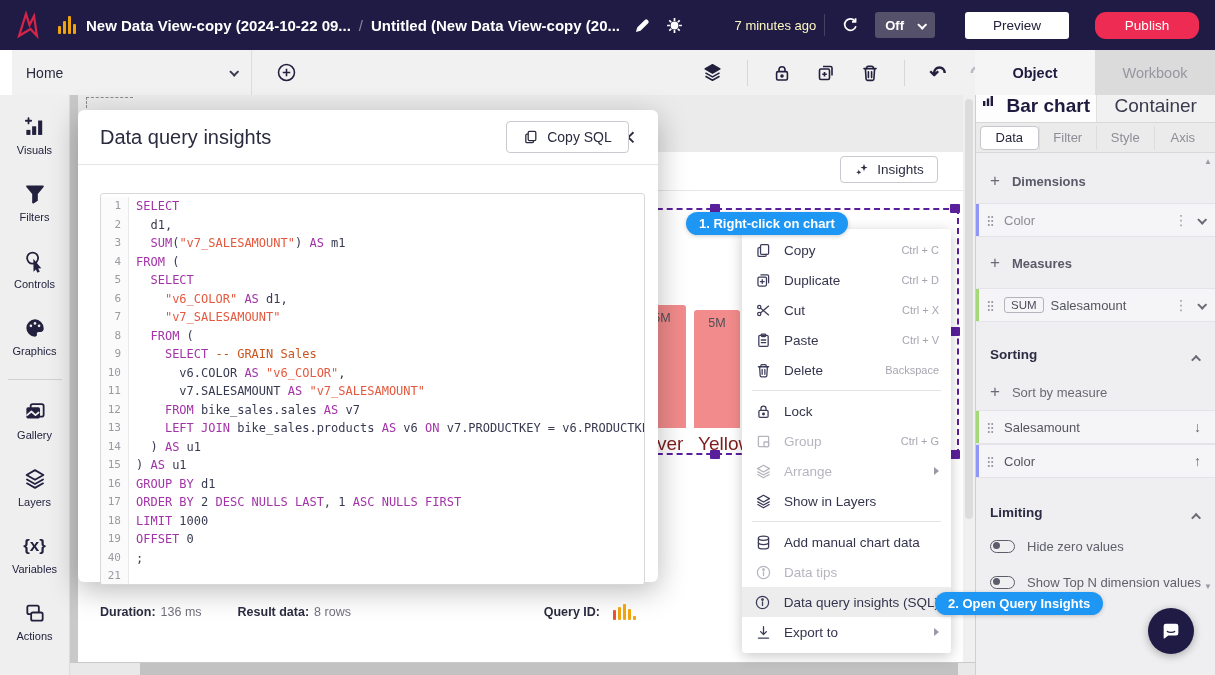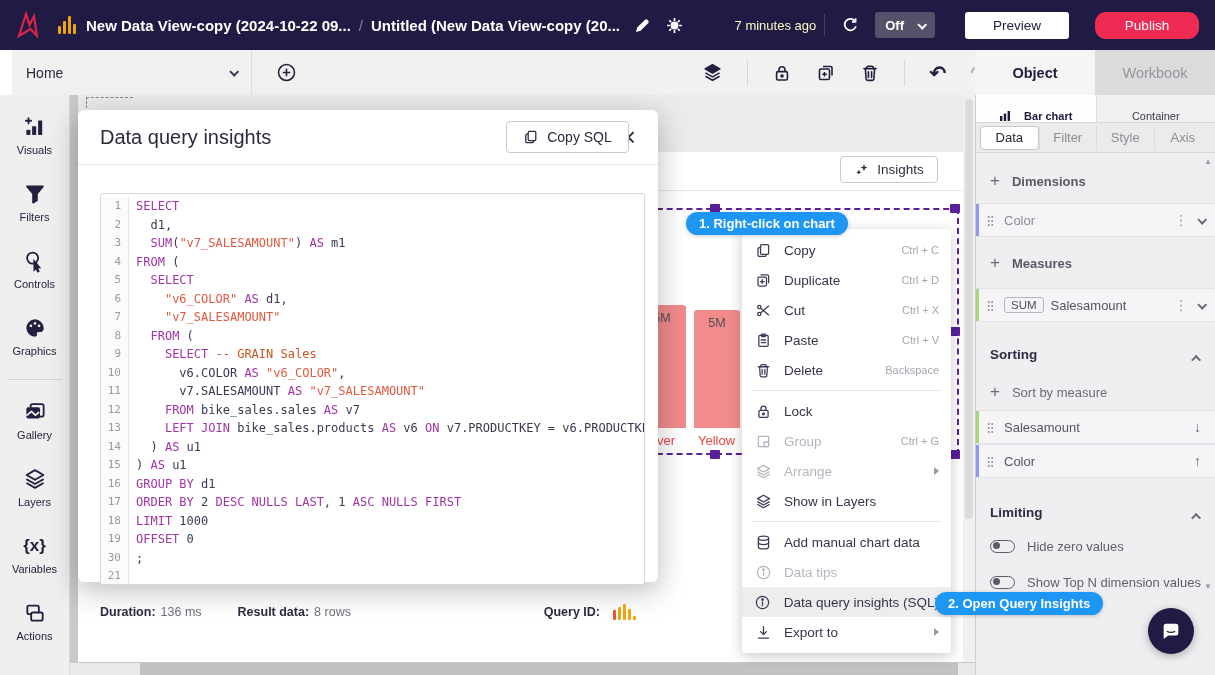--- a/index.html
+++ b/index.html
@@ -48,21 +48,21 @@
   .page{position:absolute;left:8px;top:0;width:885px;height:567px;background:#fff}
   .page-head{position:absolute;left:0;top:0;width:885px;height:57px;background:#ebebeb}
   .dash-corner-h{position:absolute;left:8px;top:2px;width:47px;border-top:1px dashed #8a8a8a}
   .dash-corner-v{position:absolute;left:8px;top:2px;height:11px;border-left:1px dashed #8a8a8a}
   .insights-btn{position:absolute;left:762px;top:61px;width:98px;height:27px;background:#fff;border:1px solid #c9c9cf;border-radius:4px;display:flex;align-items:center;justify-content:center;gap:7px;font-size:13.5px;color:#2b2b40;cursor:pointer}
   .page-div{position:absolute;left:0;top:95px;width:885px;height:1px;background:#e8e8e8}
   .selbox{position:absolute;left:490px;top:113px;width:391px;height:247px;border:2px dashed #5a1f9b}
   .handle{position:absolute;width:10px;height:9px;background:#5a1f9b;border-radius:1px}
   .bar{position:absolute;background:#f28b8b;border-radius:3px 3px 0 0}
   .bar .bval{position:absolute;top:6px;left:0;right:0;text-align:center;font-size:12.5px;color:#4f4f57}
-  .xlab{position:absolute;font-size:13px;color:#ef4444}
+  .xlab{position:absolute;font-size:19px;color:#7f1d1d}
   .hscroll{position:absolute;left:0;top:568px;width:905px;height:12px;background:#e9e9e9}
   .hthumb{position:absolute;left:70px;top:0;width:818px;height:12px;background:#c2c2c2}
   .vscroll{position:absolute;left:893px;top:0;width:12px;height:567px;background:#f0f0f0}
   .vthumb{position:absolute;left:2px;top:4px;width:8px;height:420px;background:#dcdcdc;border-radius:4px}
 
   
   .modal{position:absolute;left:78px;top:110px;width:580px;height:472px;background:#fff;border-radius:6px;box-shadow:0 8px 30px rgba(0,0,0,.28);z-index:20}
   .modal-head{height:55px;border-bottom:1px solid #e6e6e6;display:flex;align-items:center;padding:0 22px}
   .modal-title{font-size:20px;color:#2b2b40}
   .modal-x{margin-left:auto;font-size:26px;color:#2b2b40;cursor:pointer;line-height:1}
@@ -90,21 +90,21 @@
   .mi.dis .micon{color:#b5b5bf}
   .mi.hl{background:#ededee}
   .mdiv{height:1px;background:#e3e3e6;margin:5px 10px}
 
   
   .callout{position:absolute;background:#1e96f3;color:#fff;font-size:13px;font-weight:bold;border-radius:13px;padding:4px 13px;white-space:nowrap;z-index:40;box-shadow:0 1px 4px rgba(0,0,0,.2)}
 
   
   .panel{position:absolute;left:975px;top:95px;width:240px;height:580px;background:#efeff1;border-left:1px solid #cfcfcf}
   .ptabs{display:flex;height:28px;border-bottom:1px solid #d8d8d8}
-  .ptab{width:120px;display:flex;align-items:flex-end;justify-content:center;gap:13px;font-size:11px;cursor:pointer}
+  .ptab{width:120px;display:flex;align-items:flex-start;justify-content:center;gap:13px;font-size:19px;cursor:pointer}
   .ptab.on{background:#fdfdfd;color:#1f1b3e;font-weight:bold}
   .ptab.off{background:#f1f1f1;color:#3a3a4e;border-left:1px solid #e0e0e0}
   .modetabs{display:flex;align-items:center;height:30px;background:#ebebeb;border-bottom:1px solid #d8d8d8;padding:0 4px}
   .mtab{flex:1;display:flex;align-items:center;justify-content:center;font-size:13px;color:#8d8d97;height:24px;cursor:pointer;border-left:1px solid #dddde1}
   .mtab:first-child{border-left:none}
   .mtab.on{background:#fff;border:1px solid #c6c6cc;border-radius:4px;color:#26263c}
   .addrow{display:flex;align-items:center;height:32px;padding:0 14px;color:#5a5a68;cursor:pointer}
   .addrow .plus{font-size:17px;margin-right:12px;color:#6a6a74;font-weight:normal}
   .addrow .alab{font-size:13px;font-weight:bold}
   .addrow.light .alab{font-weight:normal;color:#6a6a74}
@@ -411,21 +411,21 @@
       </div>
       <div class="sql-row">
         <span class="sql-num">18</span>
         <span class="sql-code"><span class="tok-kw">LIMIT</span><span> 1000</span></span>
       </div>
       <div class="sql-row">
         <span class="sql-num">19</span>
         <span class="sql-code"><span class="tok-kw">OFFSET</span><span> 0</span></span>
       </div>
       <div class="sql-row">
-        <span class="sql-num">30</span>
+        <span class="sql-num">40</span>
         <span class="sql-code"><span>;</span></span>
       </div>
       <div class="sql-row">
         <span class="sql-num">21</span>
         <span class="sql-code"></span>
       </div>
     </div>
   <div class="copysql">
     <svg class="ic" width="16" height="16" viewBox="0 0 20 20" fill="none" stroke="#2b2b40" stroke-width="1.6" stroke-linejoin="round">
         <rect x="6.5" y="3" width="9.5" height="11.5" rx="1.4"></rect>

